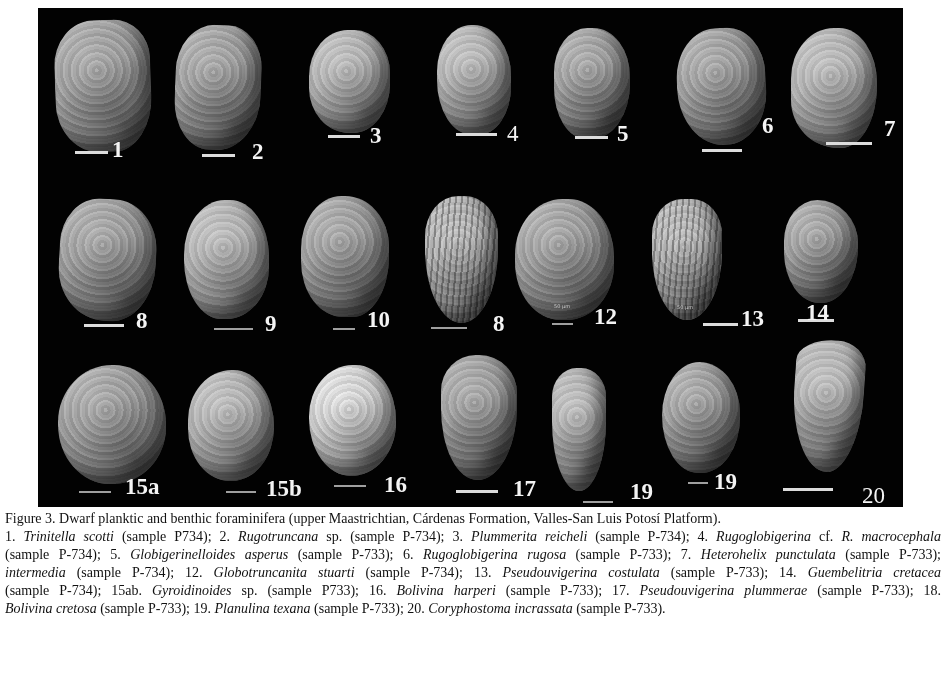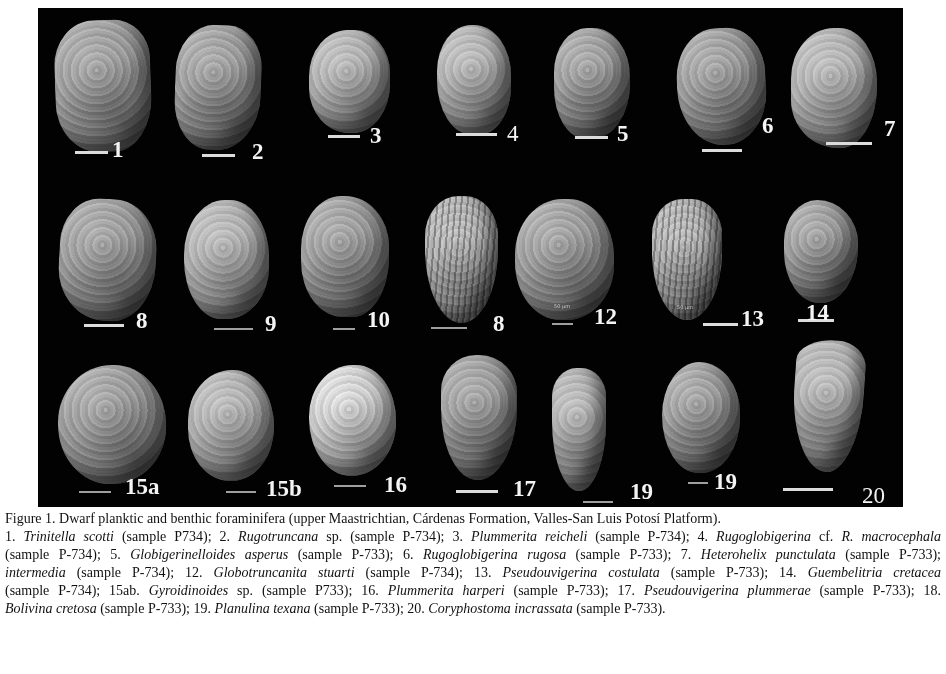--- a/index.html
+++ b/index.html
@@ -122,21 +122,21 @@
     <div class="sbar dim" style="left:650px;top:474px;width:20px"></div>
     <span class="num" style="left:676px;top:462px">19</span>
 
     <div class="spec g2" style="left:755px;top:332px;width:70px;height:132px;border-radius:60% 45% 50% 58%/18% 22% 66% 70%;transform:rotate(4deg)"></div>
     <div class="sbar" style="left:745px;top:480px;width:50px"></div>
     <span class="num thin" style="left:824px;top:476px">20</span>
 
   </div>
 
   <div class="caption" id="caption">
-      <div class="cap-line"><span>Figure 1. Dwarf planktic and benthic foraminifera (upper Maastrichtian, Cárdenas Formation, Valles-San Luis Potosí Platform).</span></div>
+      <div class="cap-line"><span>Figure 3. Dwarf planktic and benthic foraminifera (upper Maastrichtian, Cárdenas Formation, Valles-San Luis Potosí Platform).</span></div>
       <div class="cap-line just"><span>1. </span><span class="it">Trinitella scotti</span><span> (sample P734); 2. </span><span class="it">Rugotruncana</span><span> sp. (sample P-734); 3. </span><span class="it">Plummerita reicheli</span><span> (sample P-734); 4. </span><span class="it">Rugoglobigerina</span><span> cf. </span><span class="it">R. macrocephala</span></div>
       <div class="cap-line just"><span>(sample P-734); 5. </span><span class="it">Globigerinelloides asperus</span><span> (sample P-733); 6. </span><span class="it">Rugoglobigerina rugosa</span><span> (sample P-733); 7. </span><span class="it">Heterohelix punctulata</span><span> (sample P-733);</span></div>
       <div class="cap-line just"><span class="it">intermedia</span><span> (sample P-734); 12. </span><span class="it">Globotruncanita stuarti</span><span> (sample P-734); 13. </span><span class="it">Pseudouvigerina costulata</span><span> (sample P-733); 14. </span><span class="it">Guembelitria cretacea</span></div>
-      <div class="cap-line just"><span>(sample P-734); 15ab. </span><span class="it">Gyroidinoides</span><span> sp. (sample P733); 16. </span><span class="it">Plummerita harperi</span><span> (sample P-733); 17. </span><span class="it">Pseudouvigerina plummerae</span><span> (sample P-733); 18.</span></div>
+      <div class="cap-line just"><span>(sample P-734); 15ab. </span><span class="it">Gyroidinoides</span><span> sp. (sample P733); 16. </span><span class="it">Bolivina harperi</span><span> (sample P-733); 17. </span><span class="it">Pseudouvigerina plummerae</span><span> (sample P-733); 18.</span></div>
       <div class="cap-line"><span class="it">Bolivina cretosa</span><span> (sample P-733); 19. </span><span class="it">Planulina texana</span><span> (sample P-733); 20. </span><span class="it">Coryphostoma incrassata</span><span> (sample P-733).</span></div>
     </div>
 
 </div>
 
 </body></html>

